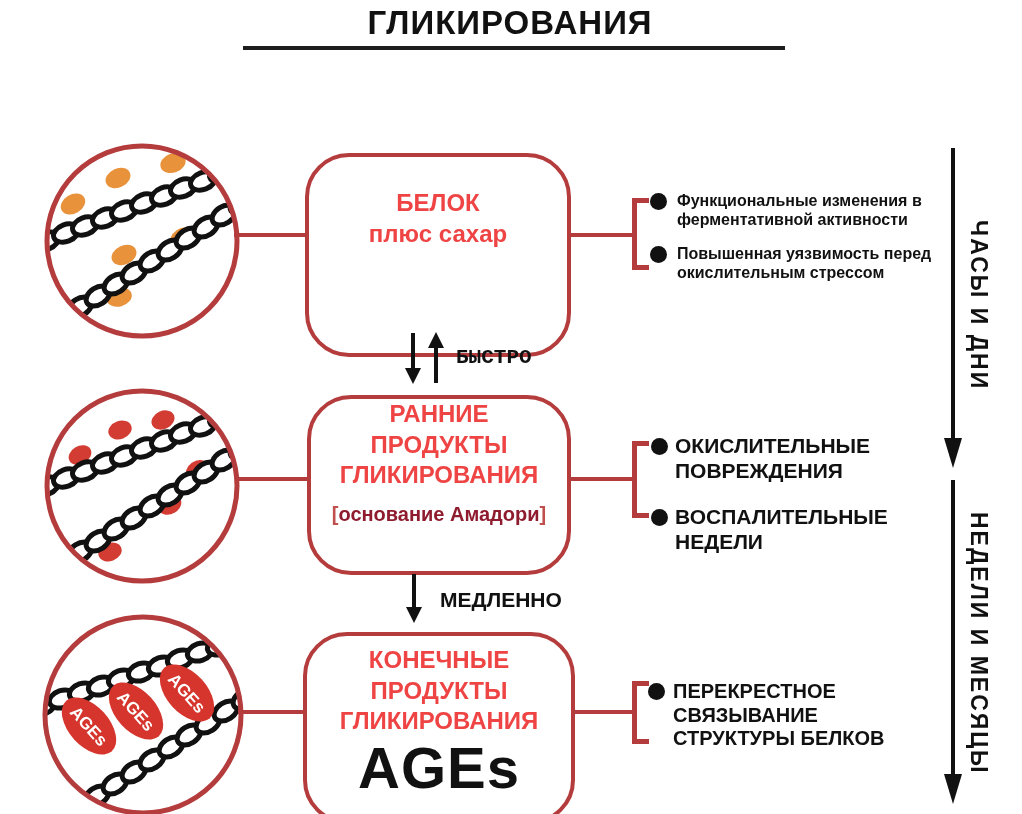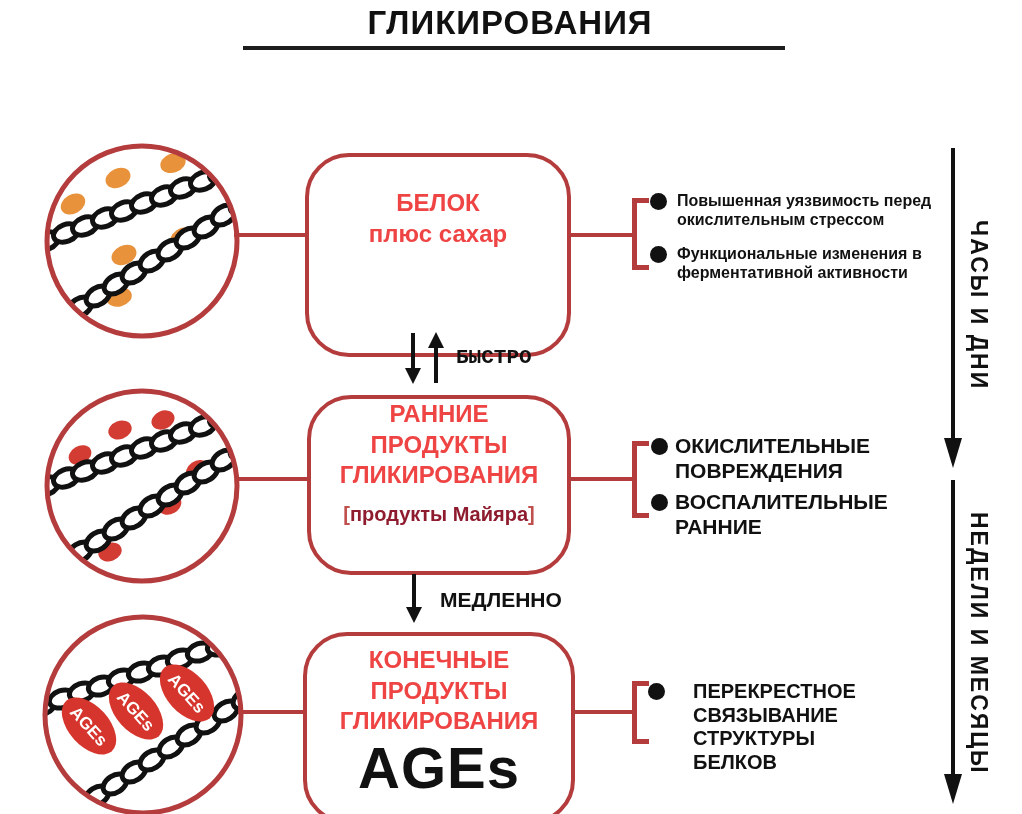--- a/index.html
+++ b/index.html
@@ -44,26 +44,26 @@
   
   .effects{position:absolute;display:flex;flex-direction:column;}
   .effect-item{display:flex;align-items:flex-start;}
   .effect-dot{width:17px;height:17px;border-radius:50%;background:#111;flex:0 0 auto;}
   .effect-text{white-space:pre-line;color:#111;}
 
   #effects1{left:650px;top:192px;width:300px;row-gap:16px;}
   #effects1 .effect-text{font-size:16px;font-weight:700;line-height:1.16;}
   #effects1 .effect-dot{margin:1px 10px 0 0;}
 
-  #effects2{left:651px;top:434px;width:250px;row-gap:7px;}
+  #effects2{left:651px;top:434px;width:250px;row-gap:22px;}
   #effects2 .effect-text{font-size:21px;font-weight:800;line-height:1.17;}
   #effects2 .effect-dot{margin:4px 7px 0 0;}
 
   #effects3{left:648px;top:680px;width:250px;}
-  #effects3 .effect-text{font-size:20px;font-weight:800;line-height:1.18;margin-left:20px;}
+  #effects3 .effect-text{font-size:20px;font-weight:800;line-height:1.18;}
   #effects3 .effect-dot{margin:3px 8px 0 0;}
 
   
   .rate-label{position:absolute;font-size:21px;font-weight:800;color:#111;}
   #label-fast{left:456px;top:346px;font-family:Liberation Mono, monospace;}
   #label-slow{left:440px;top:588px;}
 
   
   .timeline-label{
     position:absolute;writing-mode:vertical-rl;text-orientation:mixed;
@@ -219,21 +219,21 @@
 
   <div class="stage-box" id="box1">
     <div class="box-title">БЕЛОК
 плюс сахар</div>
   </div>
 
   <div class="stage-box" id="box2">
     <div class="box-title">РАННИЕ
 ПРОДУКТЫ
 ГЛИКИРОВАНИЯ</div>
-    <div class="box-note"><span class="nb">[</span><span>продукты Майяра</span><span class="nb">]</span></div>
+    <div class="box-note"><span class="nb">[</span><span>основание Амадори</span><span class="nb">]</span></div>
   </div>
 
   <div class="stage-box" id="box3">
     <div class="box-title">КОНЕЧНЫЕ
 ПРОДУКТЫ
 ГЛИКИРОВАНИЯ</div>
     <div class="box-acronym">AGEs</div>
   </div>
 
   <div class="connector" style="left:234px;top:233px;width:71px;"></div>
@@ -243,40 +243,40 @@
   <div class="connector" style="left:238px;top:710px;width:65px;"></div>
   <div class="connector" style="left:571px;top:710px;width:62px;"></div>
 
   <div class="bracket" style="left:632px;top:198px;height:62px;"></div>
   <div class="bracket" style="left:632px;top:441px;height:67px;"></div>
   <div class="bracket" style="left:632px;top:681px;height:53px;"></div>
 
   <div class="effects" id="effects1">
     <div class="effect-item">
       <span class="effect-dot"></span>
+      <div class="effect-text">Функциональные изменения в
+ферментативной активности</div>
+    </div>
+    <div class="effect-item">
+      <span class="effect-dot"></span>
       <div class="effect-text">Повышенная уязвимость перед
 окислительным стрессом</div>
     </div>
-    <div class="effect-item">
-      <span class="effect-dot"></span>
-      <div class="effect-text">Функциональные изменения в
-ферментативной активности</div>
-    </div>
   </div>
 
   <div class="effects" id="effects2">
     <div class="effect-item">
       <span class="effect-dot"></span>
       <div class="effect-text">ОКИСЛИТЕЛЬНЫЕ
 ПОВРЕЖДЕНИЯ</div>
     </div>
     <div class="effect-item">
       <span class="effect-dot"></span>
       <div class="effect-text">ВОСПАЛИТЕЛЬНЫЕ
-РАННИЕ</div>
+НЕДЕЛИ</div>
     </div>
   </div>
 
   <div class="effects" id="effects3">
     <div class="effect-item">
       <span class="effect-dot"></span>
       <div class="effect-text">ПЕРЕКРЕСТНОЕ
 СВЯЗЫВАНИЕ
 СТРУКТУРЫ БЕЛКОВ</div>
     </div>

